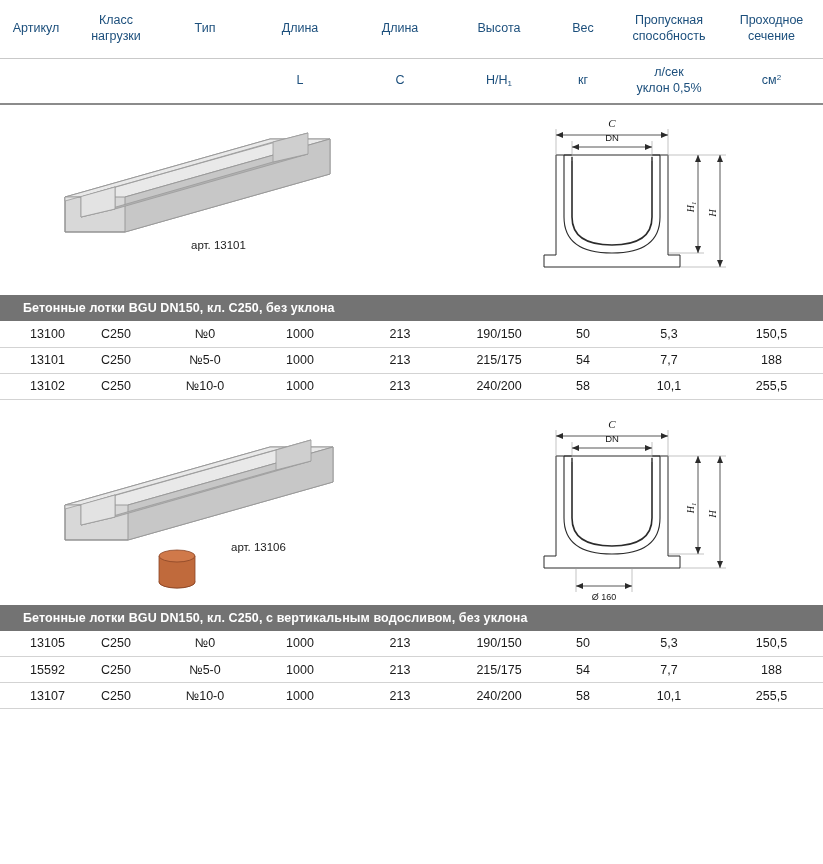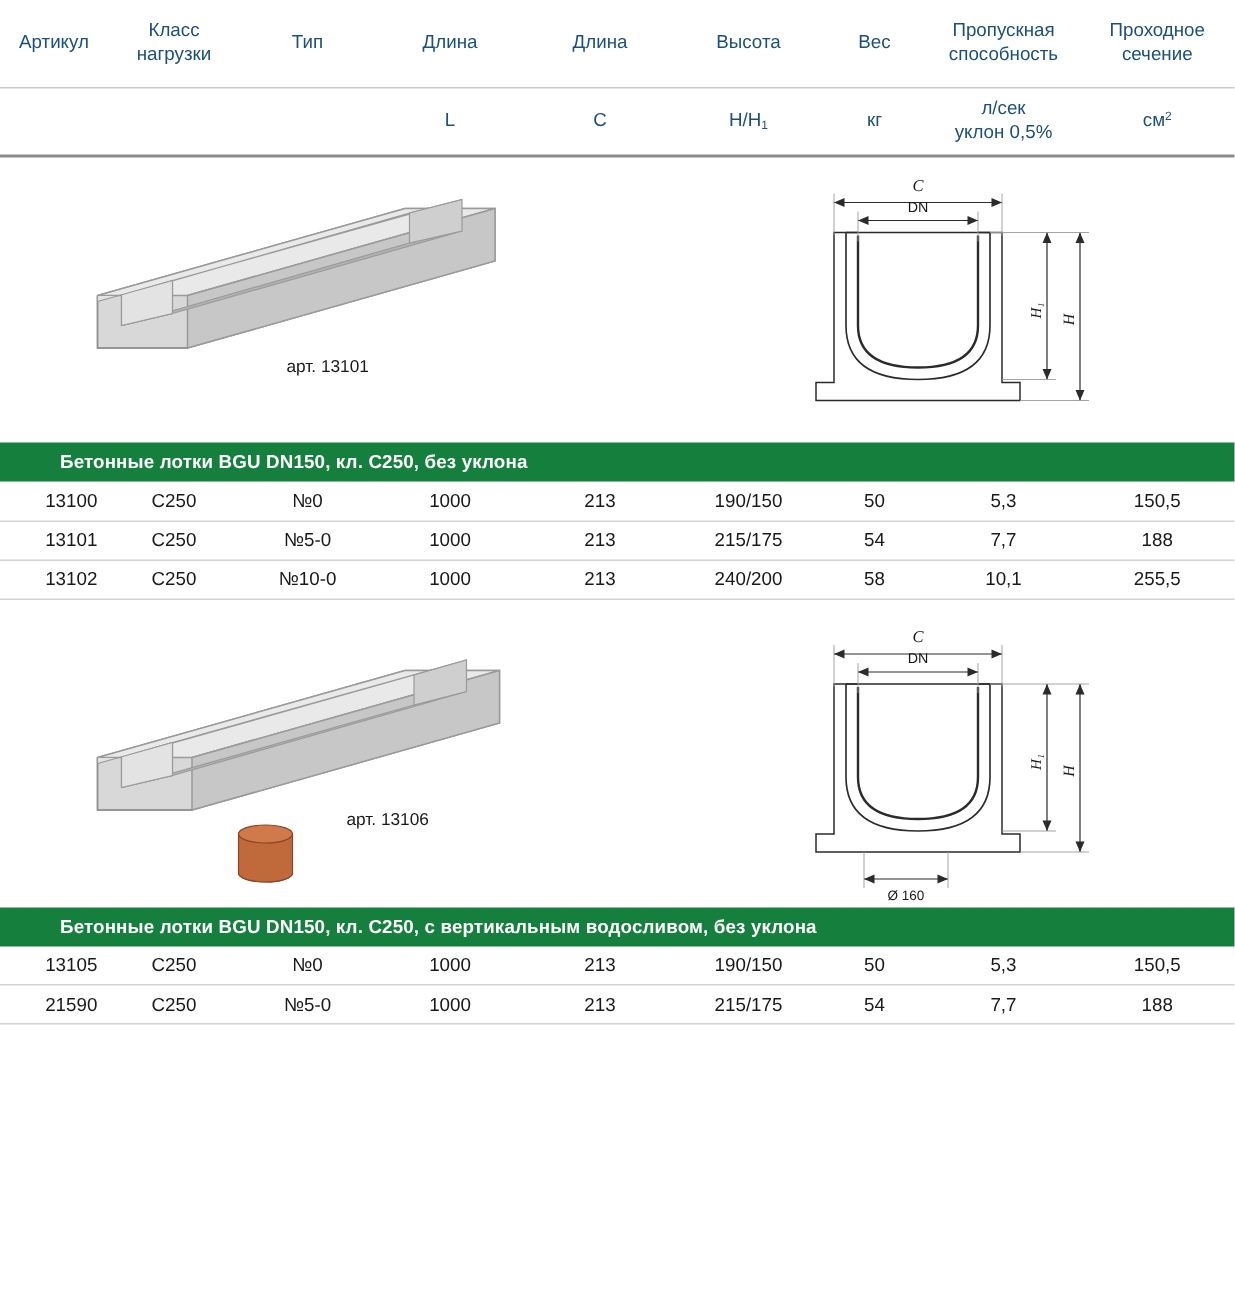--- a/index.html
+++ b/index.html
@@ -43,27 +43,27 @@
   .col7 { width: 70px; }
   .col8 { width: 102px; }
   .col9 { width: 103px; }
 
   sub { font-size: 8px; vertical-align: -2px; }
   sup { font-size: 8px; vertical-align: 4px; }
 
   
   .band {
     height: 26px;
-    background: #15803d;
+    background: #737373;
     color: #ffffff;
     font-size: 12.5px;
     font-weight: bold;
     display: flex;
     align-items: center;
-    padding-left: 40px;
+    padding-left: 23px;
     letter-spacing: .1px;
   }
 
   
   table.data {
     width: 823px;
     border-collapse: collapse;
     table-layout: fixed;
   }
   table.data td {
@@ -342,26 +342,37 @@
       <td>C250</td>
       <td>№0</td>
       <td>1000</td>
       <td>213</td>
       <td>190/150</td>
       <td>50</td>
       <td>5,3</td>
       <td>150,5</td>
     </tr>
     <tr>
-      <td class="first">21590</td>
+      <td class="first">15592</td>
       <td>C250</td>
       <td>№5-0</td>
       <td>1000</td>
       <td>213</td>
       <td>215/175</td>
       <td>54</td>
       <td>7,7</td>
       <td>188</td>
     </tr>
+    <tr>
+      <td class="first">13107</td>
+      <td>C250</td>
+      <td>№10-0</td>
+      <td>1000</td>
+      <td>213</td>
+      <td>240/200</td>
+      <td>58</td>
+      <td>10,1</td>
+      <td>255,5</td>
+    </tr>
   </tbody>
     </table>
 
 </div>
 
 </body></html>

